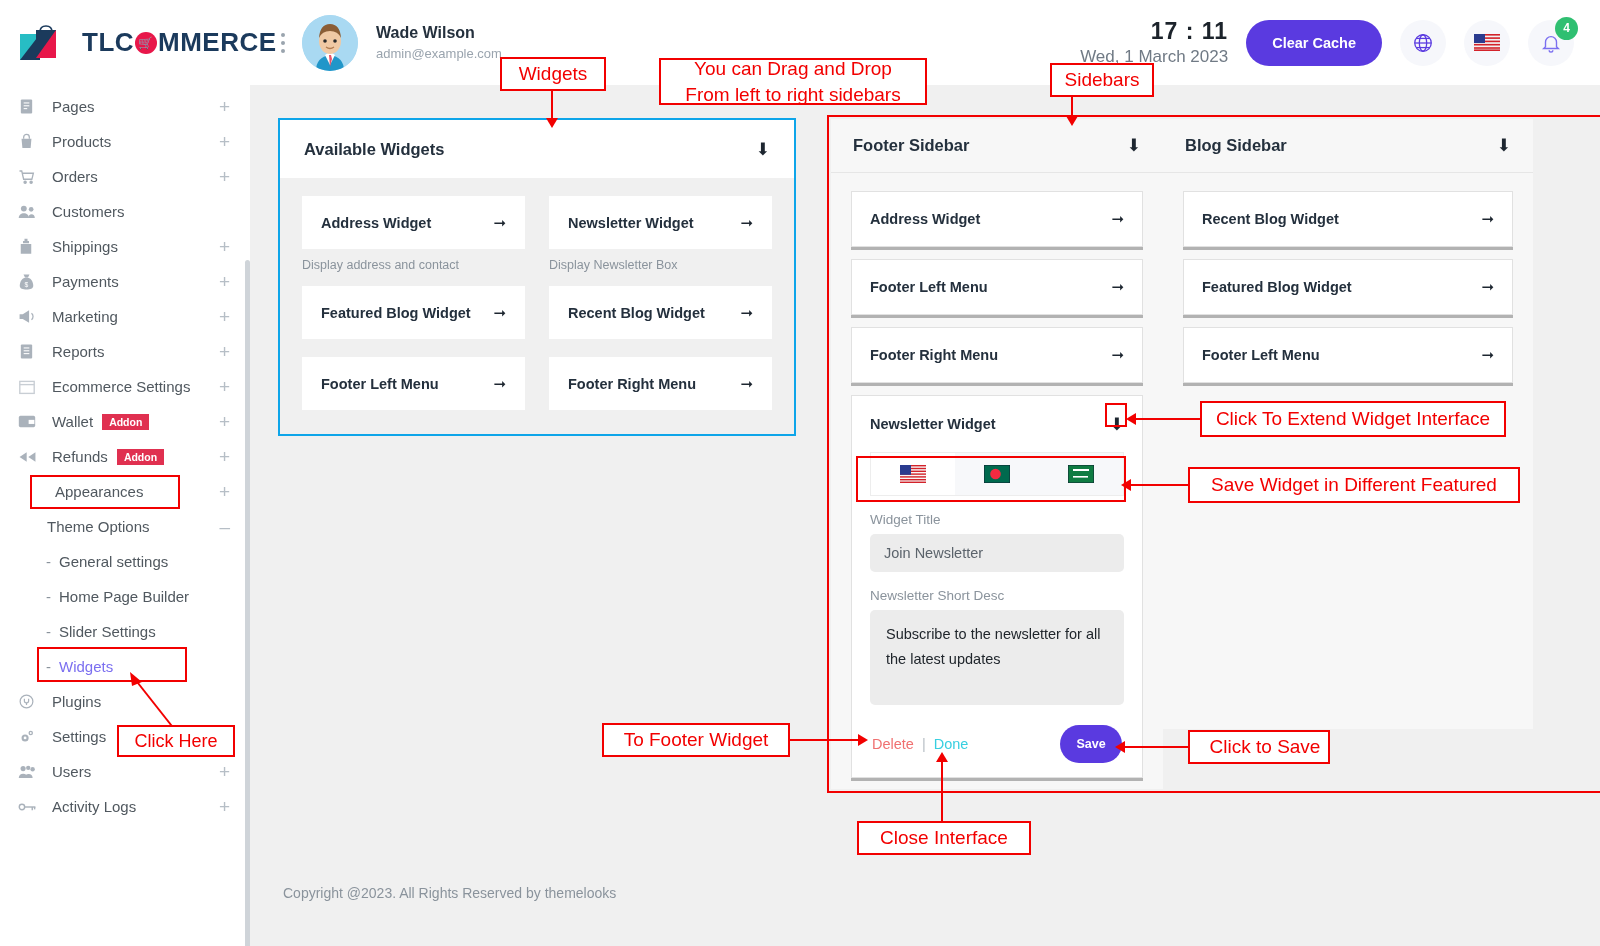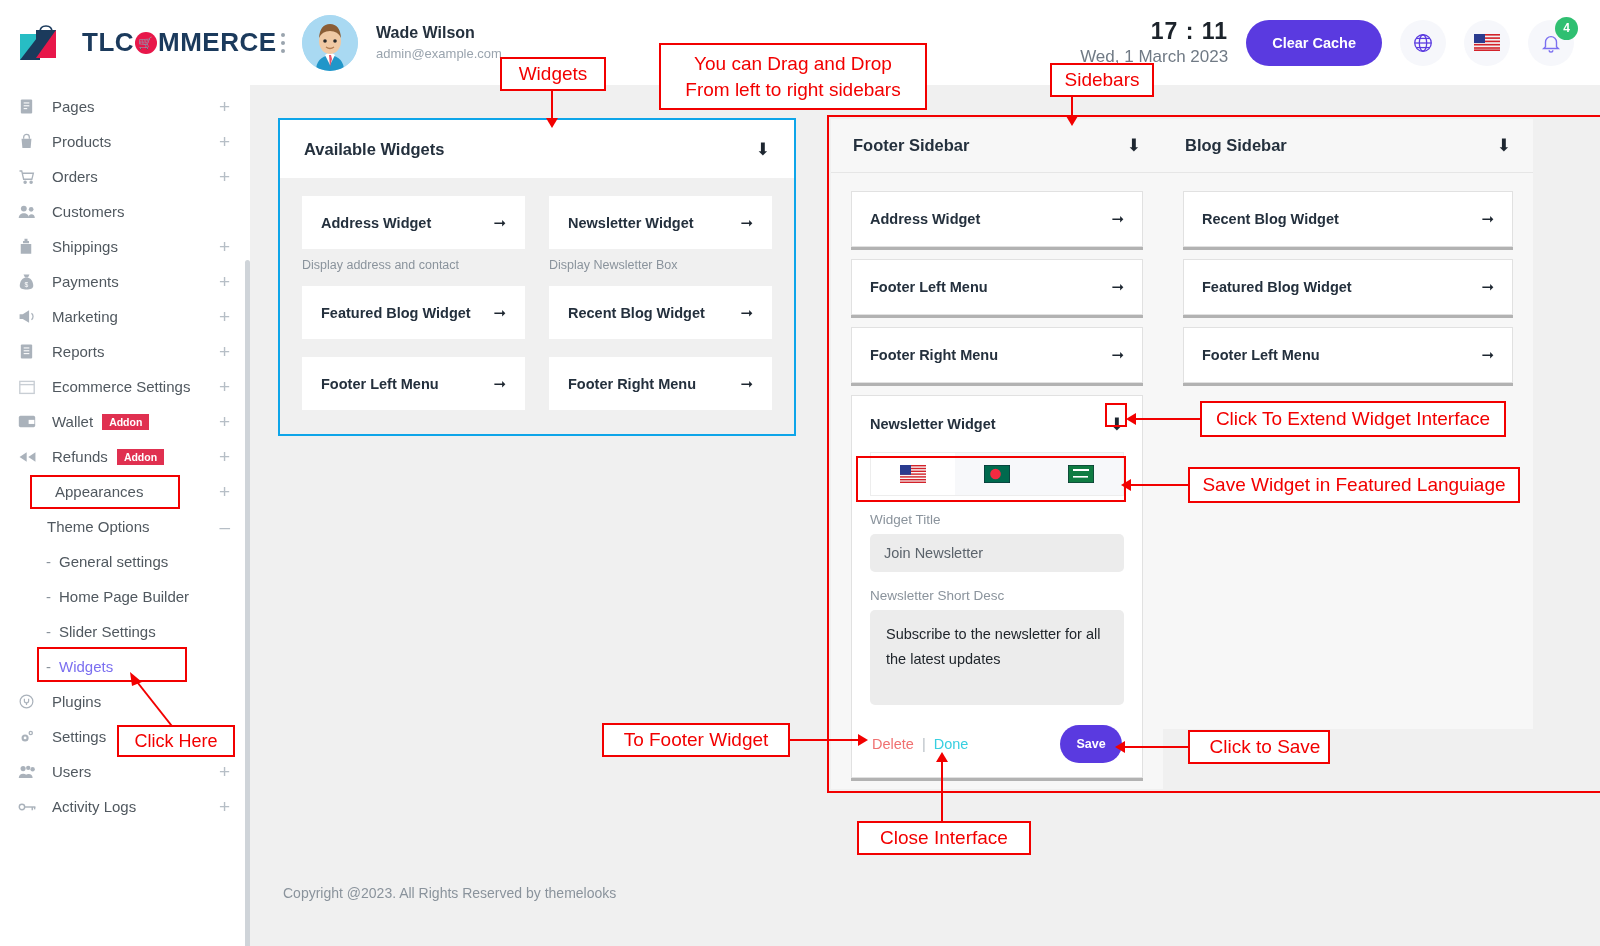--- a/index.html
+++ b/index.html
@@ -695,36 +695,36 @@
 
   <div class="sidebars-wrap"></div>
 
   <div class="copyright">Copyright @2023. All Rights Reserved by themelooks</div>
 </div>
 
 <div class="anno" style="left:500px; top:57px; width:106px; height:34px;">Widgets</div>
 <div class="ann-line" style="left:551px; top:91px; width:2px; height:30px;"></div>
 <div class="ann-arrow arrow-down-tip" style="left:546px; top:118px;"></div>
 
-<div class="anno multi" style="left:659px; top:43px; width:268px; height:67px; align-items:center; justify-content:center;">
+<div class="anno multi" style="left:659px; top:58px; width:268px; height:47px; align-items:center; justify-content:center;">
   <div>You can Drag and Drop</div>
   <div>From left to right sidebars</div>
 </div>
 
 <div class="anno" style="left:1020px; top:63px; width:104px; height:34px;margin-left:30px;">Sidebars</div>
 <div class="ann-line" style="left:1071px; top:97px; width:2px; height:22px;"></div>
 <div class="ann-arrow arrow-down-tip" style="left:1066px; top:116px;"></div>
 
 <div class="hl-box" style="left:1105px; top:403px; width:22px; height:24px;"></div>
 <div class="anno" style="left:1200px; top:401px; width:306px; height:36px;">Click To Extend Widget Interface</div>
 <div class="ann-line" style="left:1133px; top:418px; width:68px; height:2px;"></div>
 <div class="ann-arrow arrow-left-tip" style="left:1126px; top:413px;"></div>
 
 <div class="hl-box" style="left:856px; top:456px; width:270px; height:46px;"></div>
-<div class="anno" style="left:1188px; top:467px; width:332px; height:36px;">Save Widget in Featured Languiage</div>
+<div class="anno" style="left:1188px; top:467px; width:332px; height:36px;">Save Widget in Different Featured</div>
 <div class="ann-line" style="left:1128px; top:484px; width:62px; height:2px;"></div>
 <div class="ann-arrow arrow-left-tip" style="left:1121px; top:479px;"></div>
 
 <div class="anno" style="left:602px; top:723px; width:188px; height:34px;">To Footer Widget</div>
 <div class="ann-line" style="left:790px; top:739px; width:70px; height:2px;"></div>
 <div class="ann-arrow arrow-right-tip" style="left:858px; top:734px;"></div>
 
 <div class="anno" style="left:1188px; top:730px; width:142px; height:34px;padding-left:24px;">Click to Save</div>
 <div class="ann-line" style="left:1122px; top:746px; width:68px; height:2px;"></div>
 <div class="ann-arrow arrow-left-tip" style="left:1115px; top:741px;"></div>

